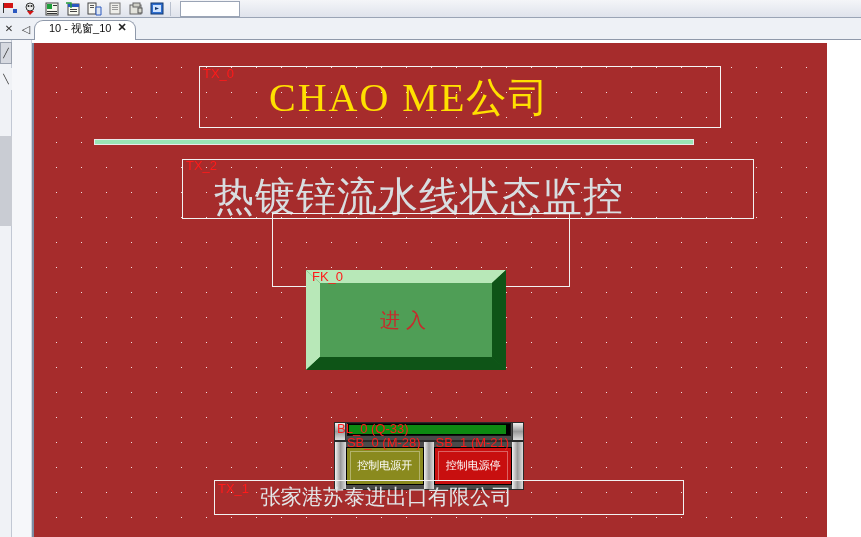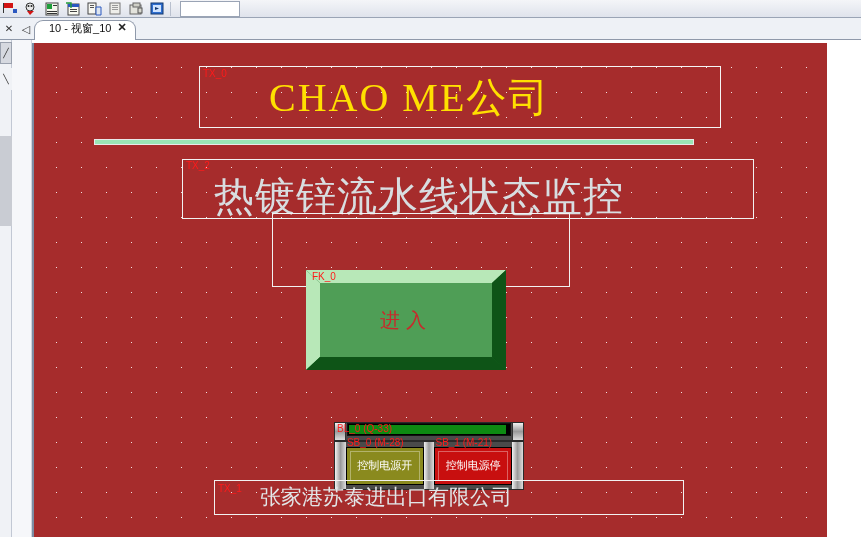--- a/index.html
+++ b/index.html
@@ -100,21 +100,21 @@
   .w-title {
     position:absolute; left:165px; top:23px; width:522px; height:62px;
   }
   .w-title .frame { position:absolute; inset:0; border:1px solid #f5f5f5; }
   .w-title .txt {
     position:absolute; left:70px; top:4px;
     font-family:"Liberation Serif", serif;
     font-size:40px; color:#ffe000; letter-spacing:2px; white-space:nowrap;
   }
   .tag {
-    position:absolute; font-size:10px; color:#ff1a1a;
+    position:absolute; font-size:13px; color:#ff1a1a;
     font-family:"Liberation Sans", sans-serif; white-space:nowrap;
     line-height:10px;
   }
 
   
   .w-greenbar {
     position:absolute; left:60px; top:96px; width:600px; height:6px;
     background:#9ae5b5; border:1px solid #e9e9e9;
   }
 

